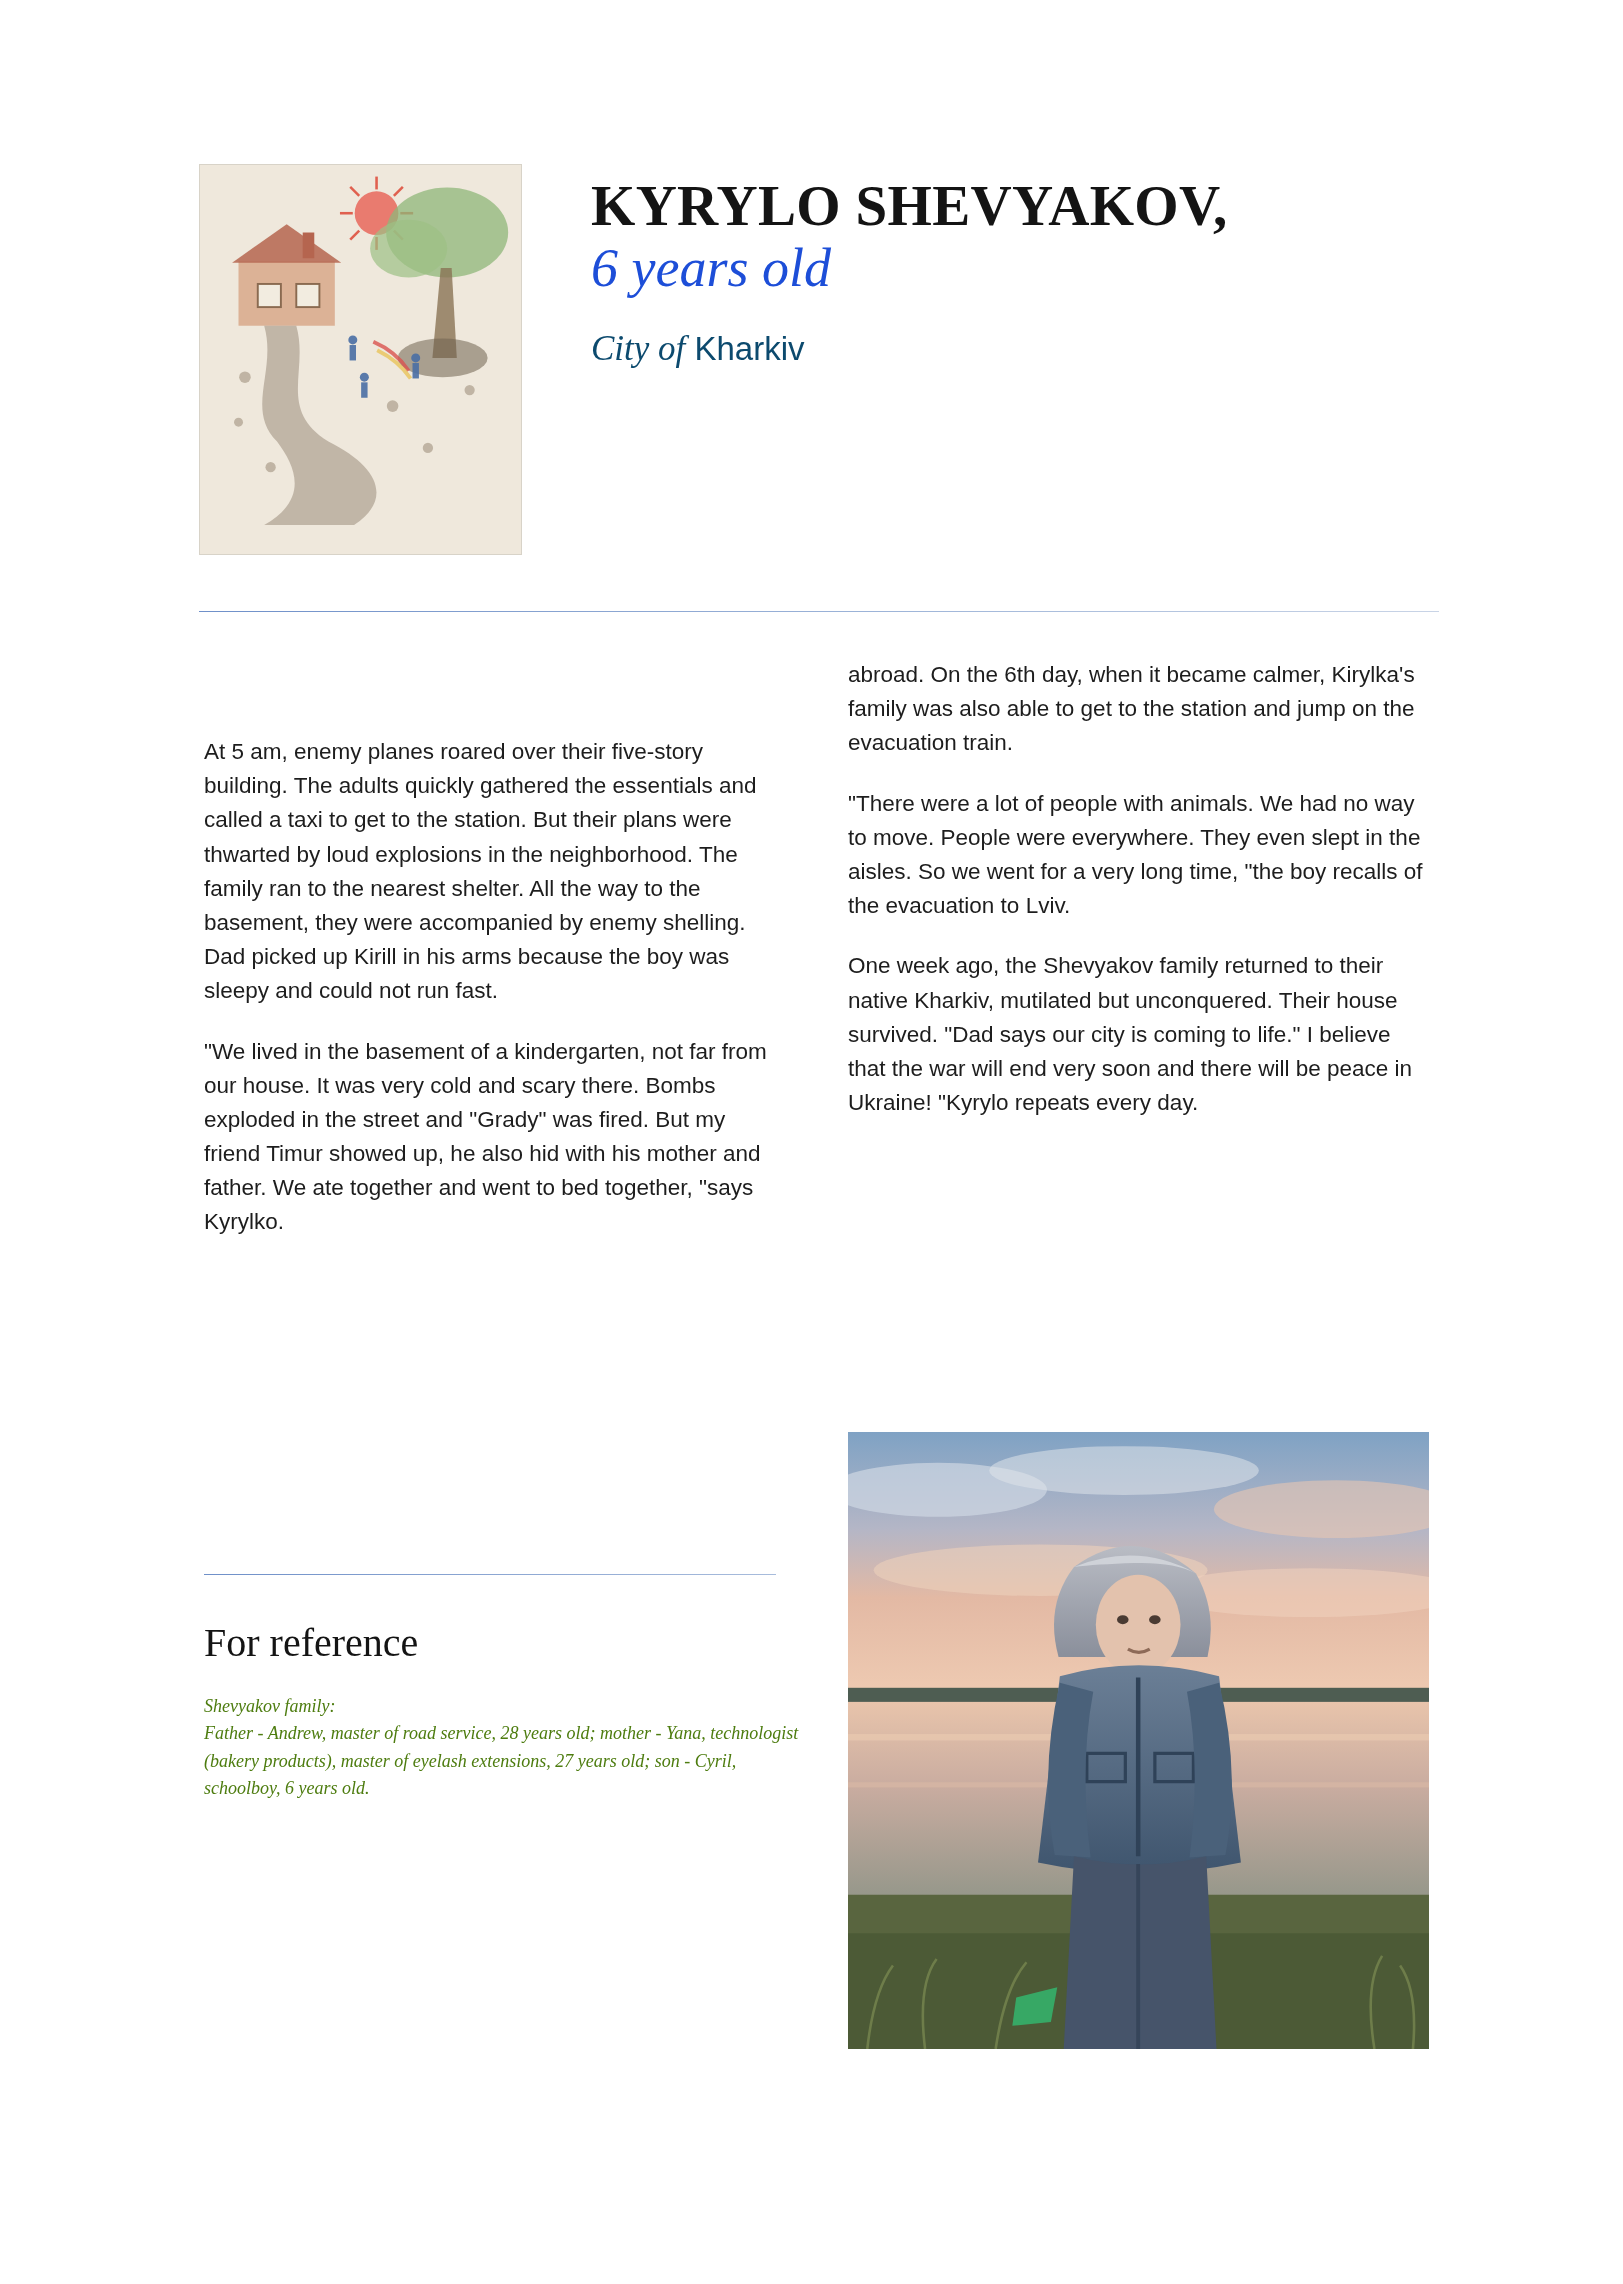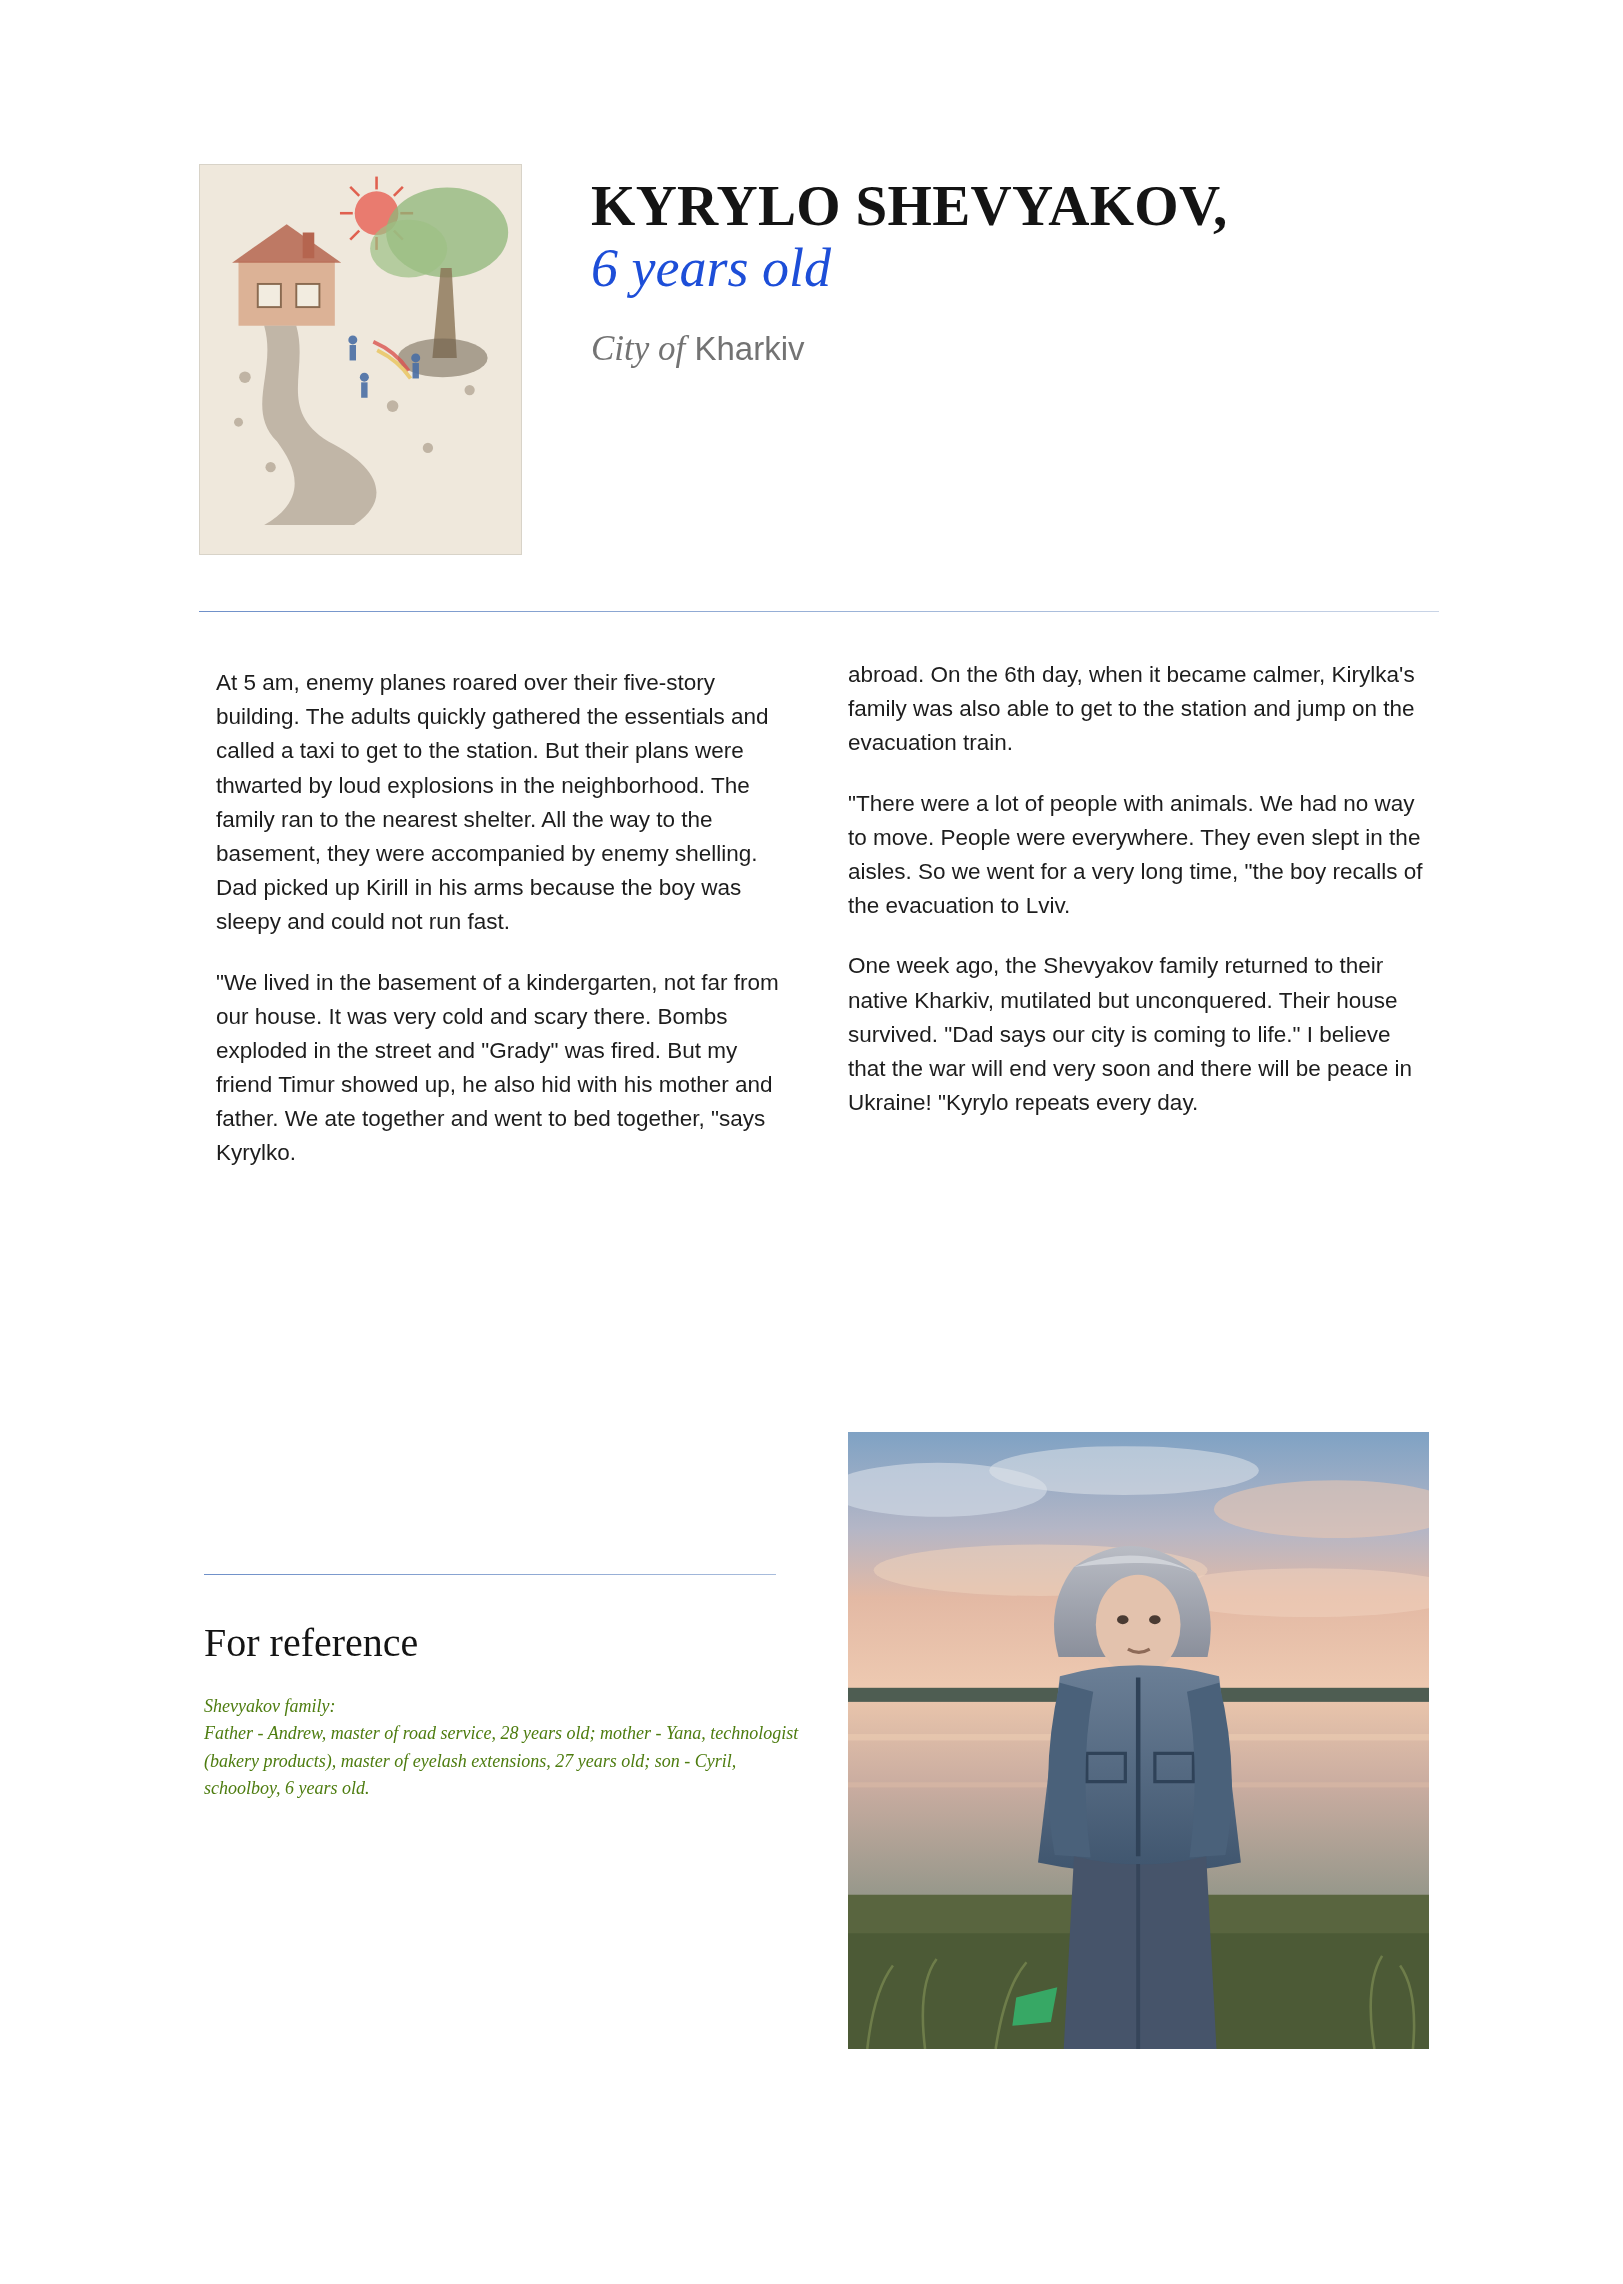--- a/index.html
+++ b/index.html
@@ -65,21 +65,21 @@
     font-style: italic;
     font-size: 54px;
     line-height: 1.12;
     color: #1d4ed8;
     margin: 3.9px 0 0 0;
   }
   .title-city {
     margin-top: 31px;
     font-size: 33px;
     font-family: "Liberation Sans", sans-serif;
-    color: #737373;
+    color: #0c4a6e;
   }
   .title-city .ital {
     font-family: "Liberation Serif", serif;
     font-style: italic;
     font-size: 35px;
   }
 
   
   .rule-top {
     position: absolute;
@@ -99,21 +99,21 @@
   }
 
   
   .col {
     position: absolute;
     width: 572px;
     font-size: 22.5px;
     line-height: 1.52;
     color: #1d1d1d;
   }
-  .col-left  { left: 204px; top: 666px; margin-left: 12px; }
+  .col-left  { left: 204px; top: 735px; }
   .col-right { left: 848px; top: 658px; width: 581px; }
 
   .col p {
     margin: 0 0 26px 0;
   }
 
   
   .ref-block {
     position: absolute;
     left: 204px;

